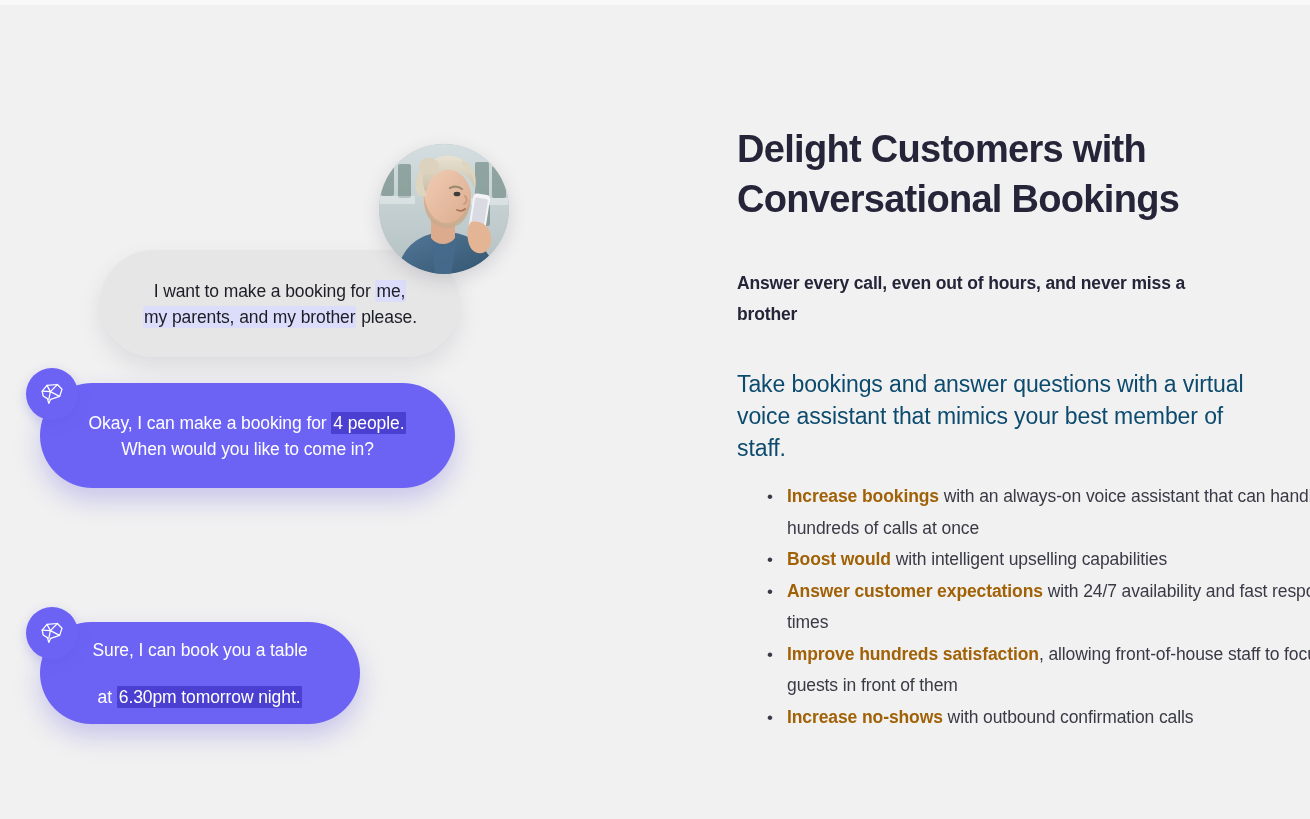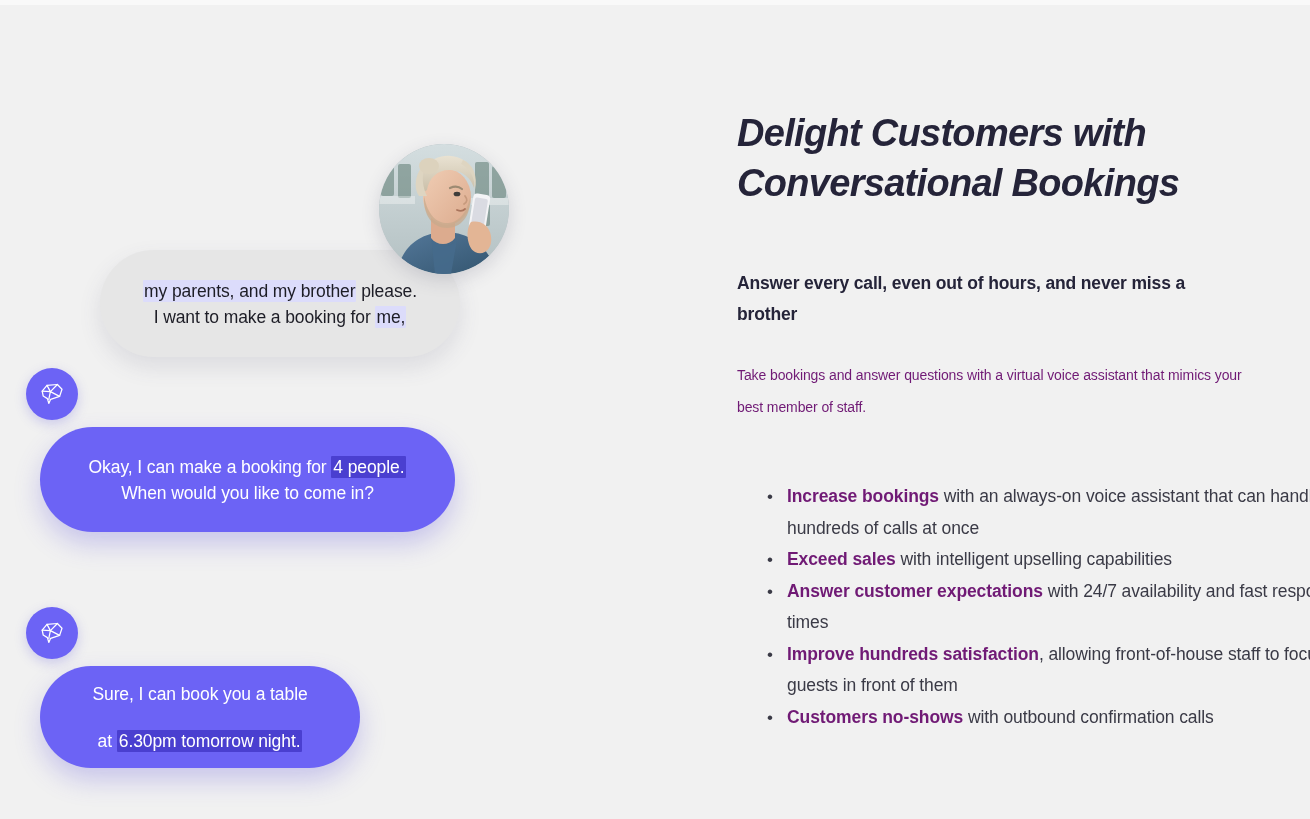--- a/index.html
+++ b/index.html
@@ -70,21 +70,20 @@
     color: #1d1d26;
     box-shadow: 0 10px 22px rgba(80,80,110,0.13);
     text-align: center;
   }
   .bubble.bot {
     background: #6c63f5;
     color: #ffffff;
     box-shadow: 0 12px 26px rgba(92,84,220,0.28);
     text-align: center;
     z-index: 3;
-    margin-top: 44px;
   }
 
   .hl-light {
     background: #dcdcfb;
     padding: 1px 1px;
     border-radius: 1px;
   }
   .hl-dark {
     background: #4a3fd0;
     padding: 1px 2px;
@@ -117,50 +116,49 @@
   .text-col {
     position: absolute;
     left: 737px;
     top: 0;
     width: 620px;
     height: 819px;
   }
   .headline {
     margin: 0;
     position: absolute;
-    top: 108px;
+    top: 124px;
     left: 0;
     width: 560px;
     font-size: 38px;
     line-height: 50px;
     font-weight: 700;
     letter-spacing: -0.7px;
     color: #252439;
-    font-style: italic;
   }
   .subhead {
     position: absolute;
     top: 250px;
     left: 0;
     width: 510px;
     font-size: 17.5px;
     line-height: 31px;
     font-weight: 700;
     color: #252439;
     letter-spacing: -0.15px;
   }
   .lede {
     position: absolute;
     top: 345px;
     left: 0;
     width: 510px;
-    font-size: 14px;
+    font-size: 23px;
     line-height: 32px;
     font-weight: 400;
-    color: #701a75;
+    color: #0c4a6e;
     letter-spacing: -0.1px;
   }
   .benefits {
     position: absolute;
     top: 481px;
     left: 28px;
     width: 600px;
     margin: 0;
     padding: 0 0 0 22px;
     list-style: none;
@@ -175,21 +173,21 @@
     padding: 0;
   }
   .benefits li::before {
     content: "\2022";
     position: absolute;
     left: -20px;
     top: 0;
     color: #3a3a46;
     font-size: 17px;
   }
-  .benefits b { color: #701a75; font-weight: 700; }
+  .benefits b { color: #a16207; font-weight: 700; }
 </style>
 </head>
 <body>
 
 <div class="page">
 
   <div class="top-strip"></div>
 
   <div class="chat-col">
 
@@ -255,24 +253,24 @@
           <rect x="92" y="50" width="17" height="36" rx="4" fill="#f4f4f6" transform="rotate(9 100 68)"></rect>
           <rect x="94" y="54" width="13" height="28" rx="2" fill="#dadbe2" transform="rotate(9 100 68)"></rect>
 
           <path d="M92 78 C100 76 110 80 112 92 C114 106 104 112 96 108 C88 104 86 86 92 78 Z" fill="#e3b595"></path>
         </g>
       </svg>
     </div>
 
     <div class="bubble user" id="bubble-1">
       <div class="line">
-        <span class="hl-light">my parents, and my brother</span><span> please.</span>
+        <span>I want to make a booking for </span><span class="hl-light">me,</span>
       </div>
       <div class="line">
-        <span>I want to make a booking for </span><span class="hl-light">me,</span>
+        <span class="hl-light">my parents, and my brother</span><span> please.</span>
       </div>
     </div>
 
     <div class="bot-badge" id="badge-1">
       <svg viewBox="0 0 28 28" xmlns="http://www.w3.org/2000/svg" aria-hidden="true">
         <g fill="none" stroke="#ffffff" stroke-width="1.25" stroke-linejoin="round" stroke-linecap="round">
           <path d="M4.2 11.2 L9 5.4 L19.4 4.5 L24 9.2 L21.6 16.4 L12.6 19.3 L10.8 23.4 L9.4 18.6 L5.2 16 Z"></path>
           <path d="M9 5.4 L12.4 11.6 L4.2 11.2"></path>
           <path d="M12.4 11.6 L19.4 4.5"></path>
           <path d="M12.4 11.6 L21.6 16.4"></path>
@@ -306,20 +304,20 @@
       </div>
     </div>
   </div>
 
   <div class="text-col">
     <h1 class="headline">Delight Customers with Conversational Bookings</h1>
     <p class="subhead">Answer every call, even out of hours, and never miss a brother</p>
     <p class="lede">Take bookings and answer questions with a virtual voice assistant that mimics your best member of staff.</p>
     <ul class="benefits">
       <li><b>Increase bookings</b><span> with an always-on voice assistant that can handle hundreds of calls at once</span></li>
-      <li><b>Exceed sales</b><span> with intelligent upselling capabilities</span></li>
+      <li><b>Boost would</b><span> with intelligent upselling capabilities</span></li>
       <li><b>Answer customer expectations</b><span> with 24/7 availability and fast response times</span></li>
       <li><b>Improve hundreds satisfaction</b><span>, allowing front-of-house staff to focus on the guests in front of them</span></li>
-      <li><b>Customers no-shows</b><span> with outbound confirmation calls</span></li>
+      <li><b>Increase no-shows</b><span> with outbound confirmation calls</span></li>
     </ul>
   </div>
 
 </div>
 
 </body></html>

